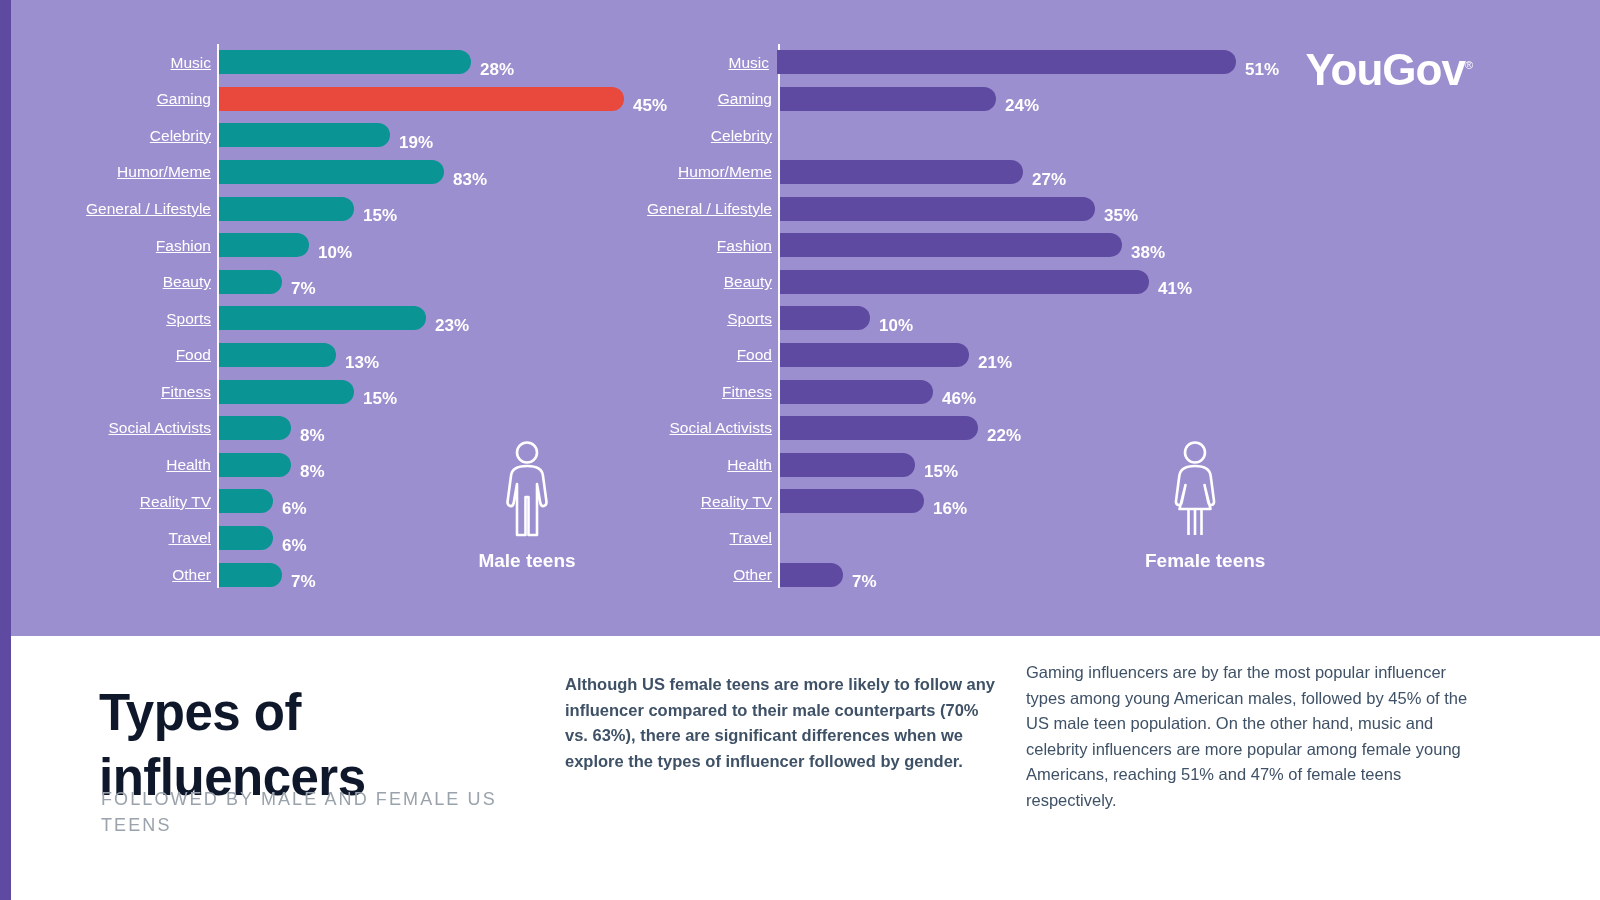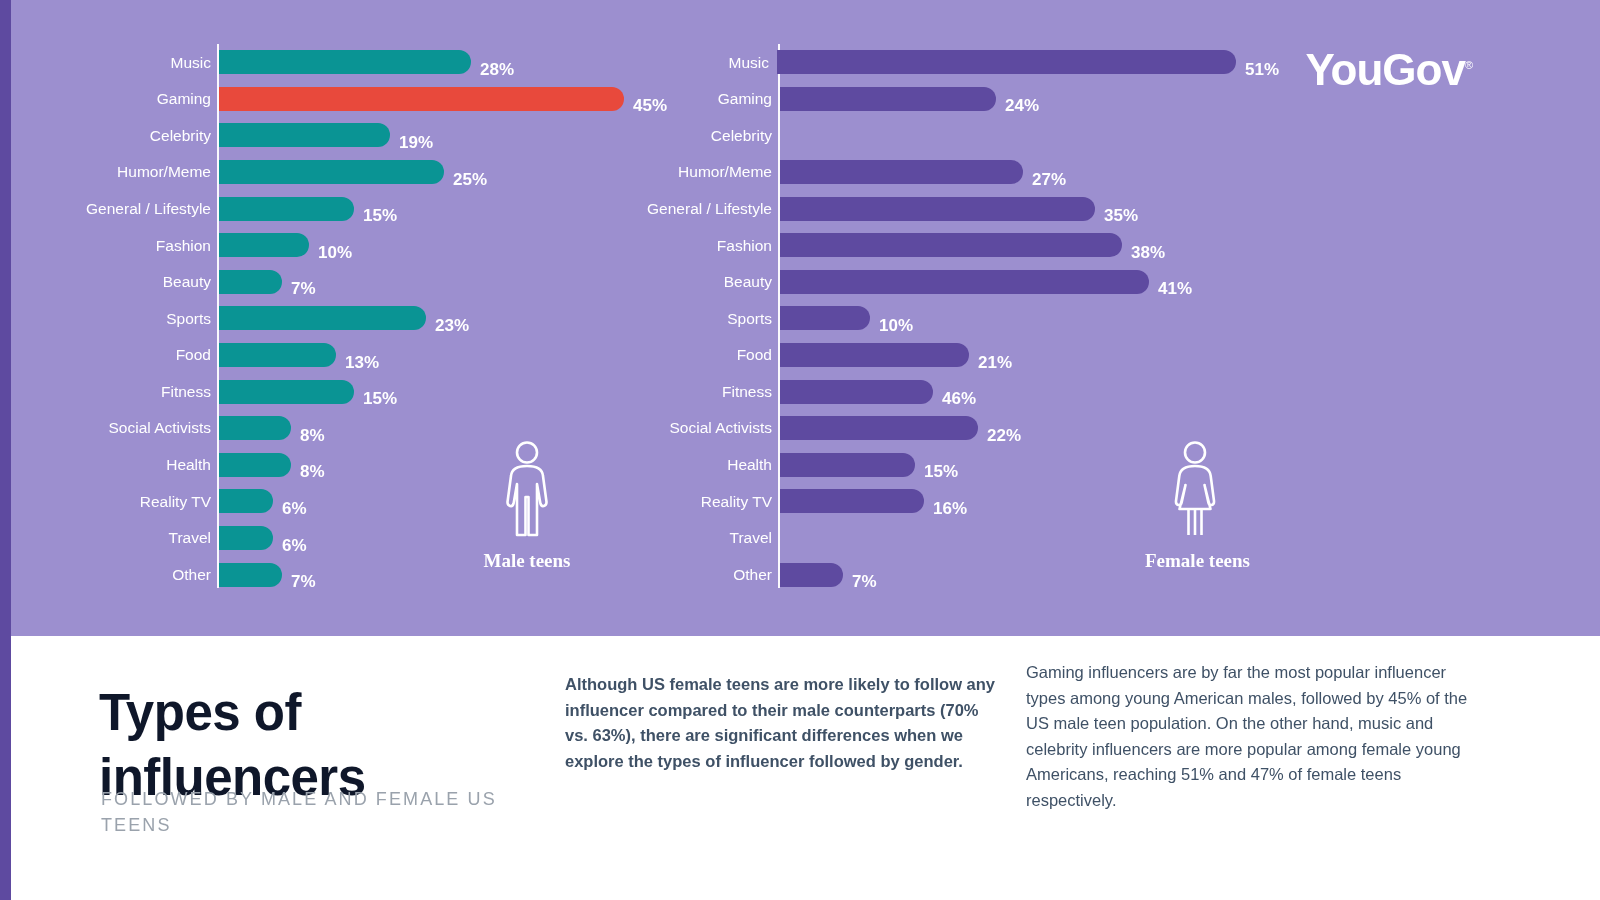--- a/index.html
+++ b/index.html
@@ -49,40 +49,40 @@
   .chart.left  .axis { left:146px; }
   .chart.right .axis { left:139px; }
 
   .rows { position:absolute; left:0; right:0; top:0; }
   .row {
     position:relative; height:36.6px;
     display:flex; align-items:center;
   }
   .cat-label {
     color:#ffffff; font-size:15.5px; text-align:right;
-    white-space:nowrap; line-height:1;
+    white-space:nowrap; line-height:1;text-decoration:underline;
   }
   .chart.left  .cat-label { width:140px; margin-right:8px; }
   .chart.right .cat-label { width:133px; margin-right:8px; }
 
   .bar-wrap { position:relative; display:flex; align-items:center; flex:1; }
   .bar {
     height:24px; border-radius:0 12px 12px 0;
     background:#0A9494;
   }
   .chart.right .bar { background:#5E4AA0; }
   .bar.hl { background:#E8493C; }
   .bar-value {
     color:#ffffff; font-size:17px; font-weight:bold;
     margin-left:9px; white-space:nowrap; line-height:1;
     position:relative; top:7px;
   }
 
   
-  .gender-badge { position:absolute; text-align:center;font-family:Liberation Serif, serif; }
+  .gender-badge { position:absolute; text-align:center; }
   .gender-badge.male   { left:466px; top:440px; width:100px; }
   .gender-badge.female { left:1134px; top:440px; width:100px; }
   .gender-label {
     color:#ffffff; font-size:19px; font-weight:bold;
     margin-top:6px; white-space:nowrap;
   }
 
   
   .bottom {
     position:absolute; left:11px; top:636px; width:1589px; height:264px;
@@ -138,21 +138,21 @@
             <div class="cat-label">Celebrity</div>
             <div class="bar-wrap">
               <div class="bar" style="width: 171px;"></div>
               <div class="bar-value">19%</div>
             </div>
           </div>
           <div class="row">
             <div class="cat-label">Humor/Meme</div>
             <div class="bar-wrap">
               <div class="bar" style="width: 225px;"></div>
-              <div class="bar-value">25%</div>
+              <div class="bar-value">83%</div>
             </div>
           </div>
           <div class="row">
             <div class="cat-label">General / Lifestyle</div>
             <div class="bar-wrap">
               <div class="bar" style="width: 135px;"></div>
               <div class="bar-value">15%</div>
             </div>
           </div>
           <div class="row">

